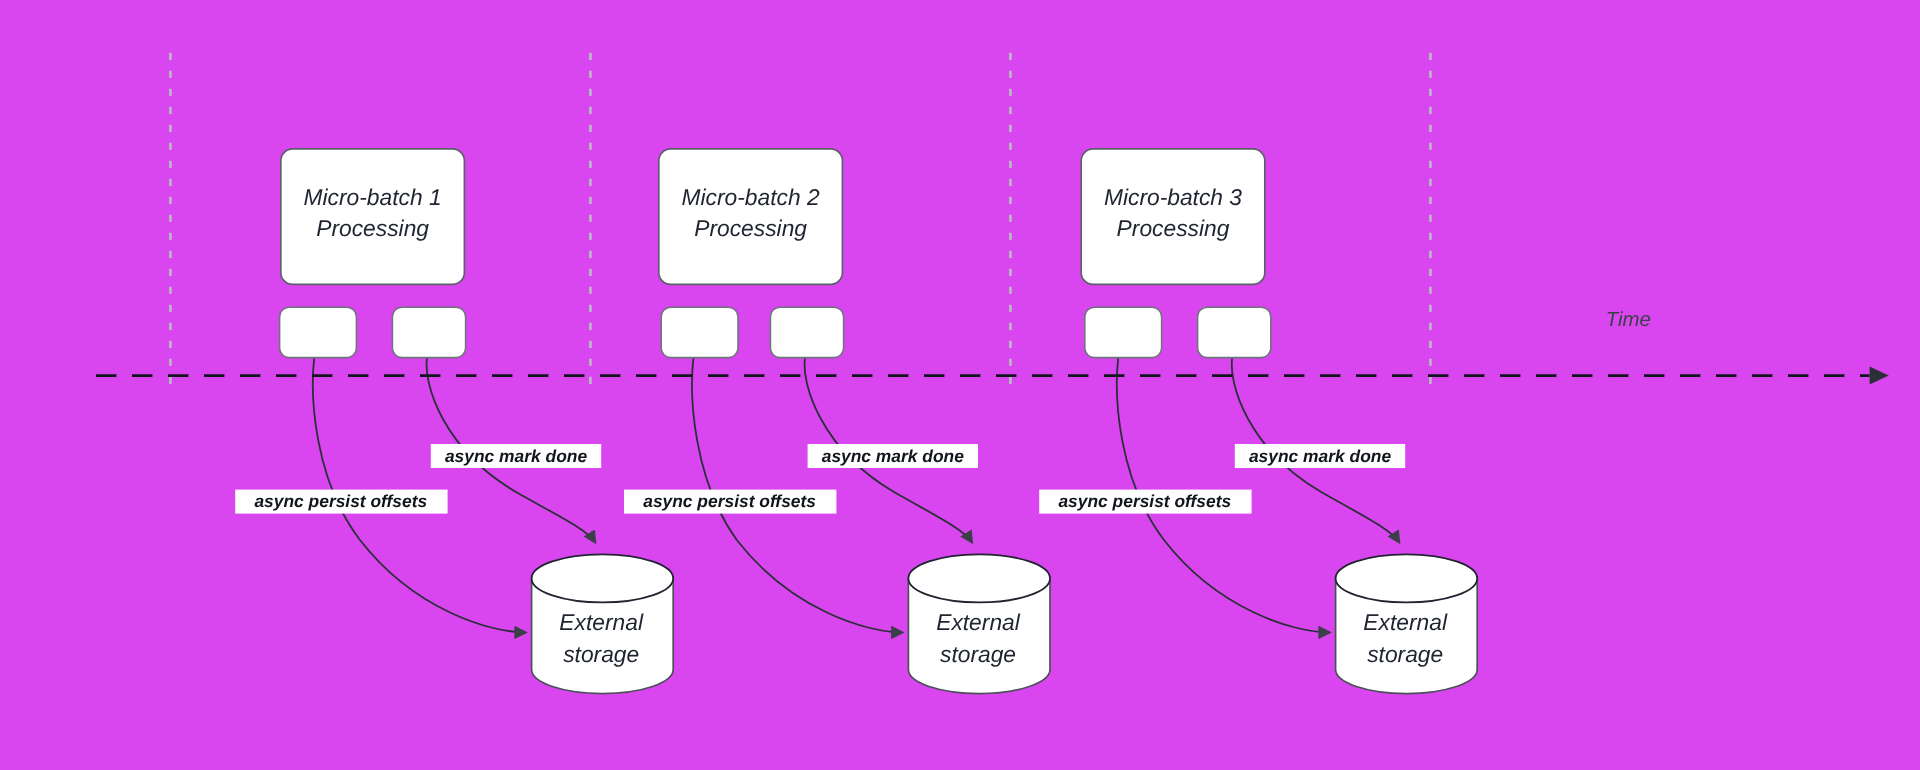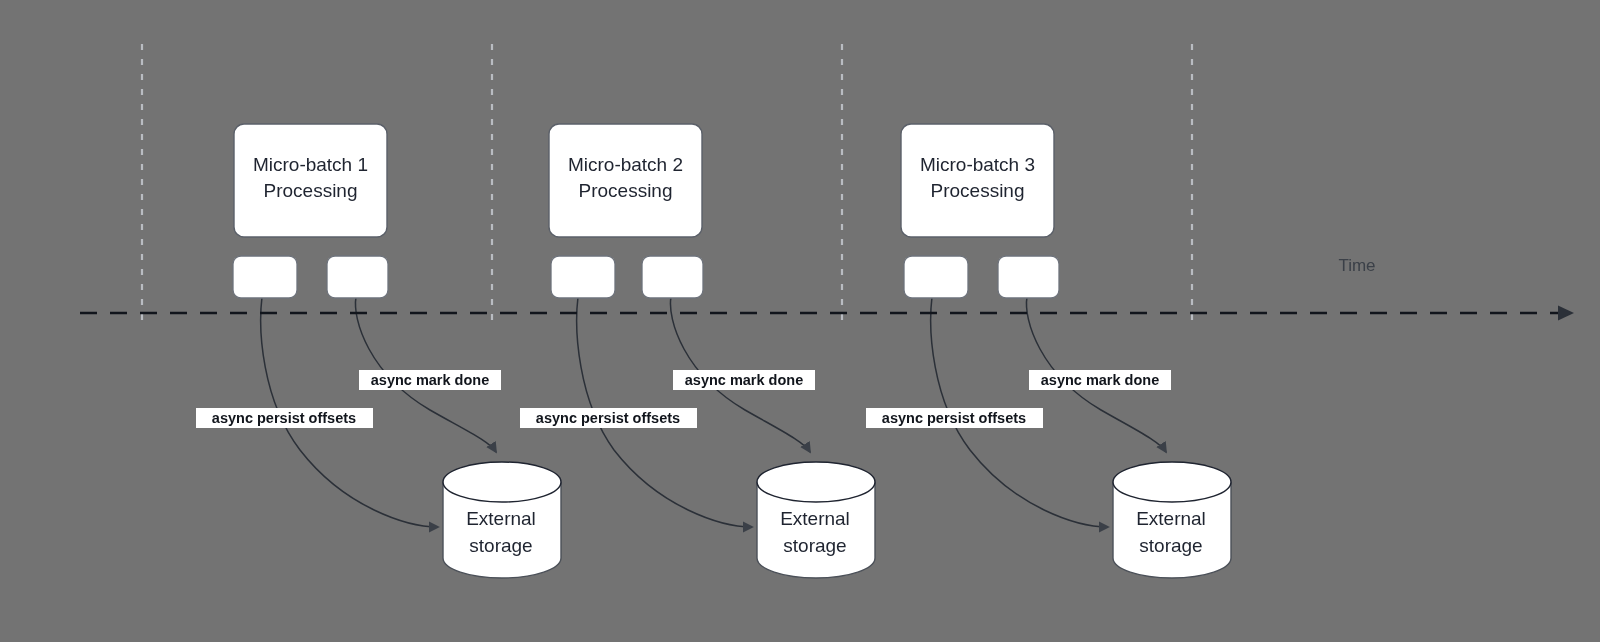--- a/index.html
+++ b/index.html
@@ -8,22 +8,23 @@
     background: #ffffff;
   }
   body {
     font-family: "Liberation Sans", sans-serif;
     color: #1f2430;
   }
   #canvas {
     position: relative;
     width: 1600px;
     height: 642px;
-    background: #737373;
+    background: #d946ef;
     overflow: hidden;
+    font-style: italic;
   }
   #diagram-svg {
     position: absolute;
     top: 0;
     left: 0;
     width: 1600px;
     height: 642px;
   }
   .node-label {
     font-family: "Liberation Sans", sans-serif;

